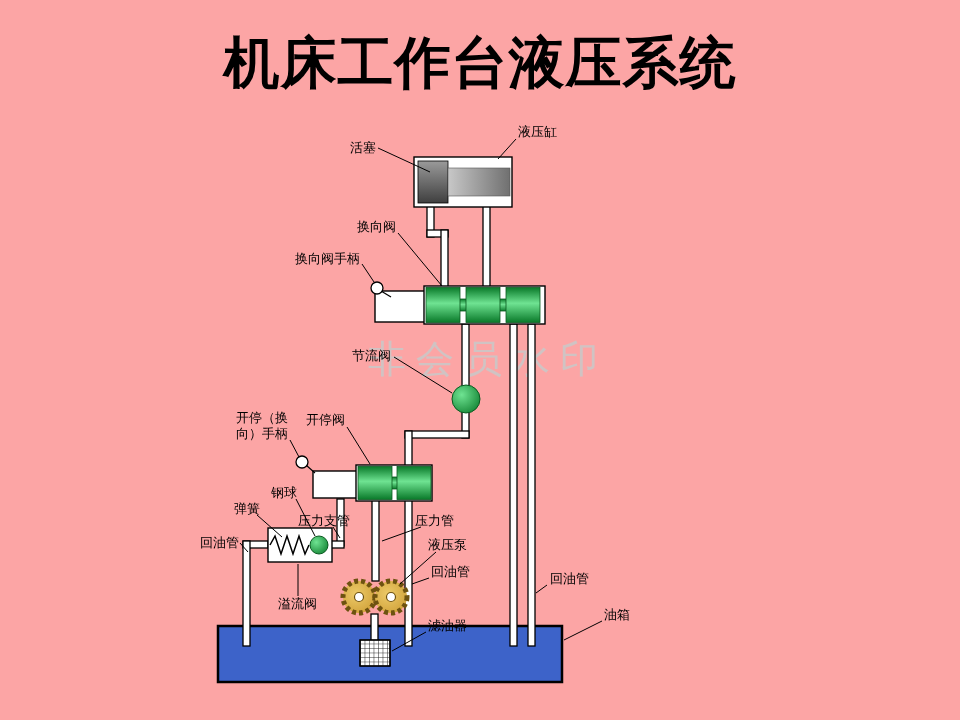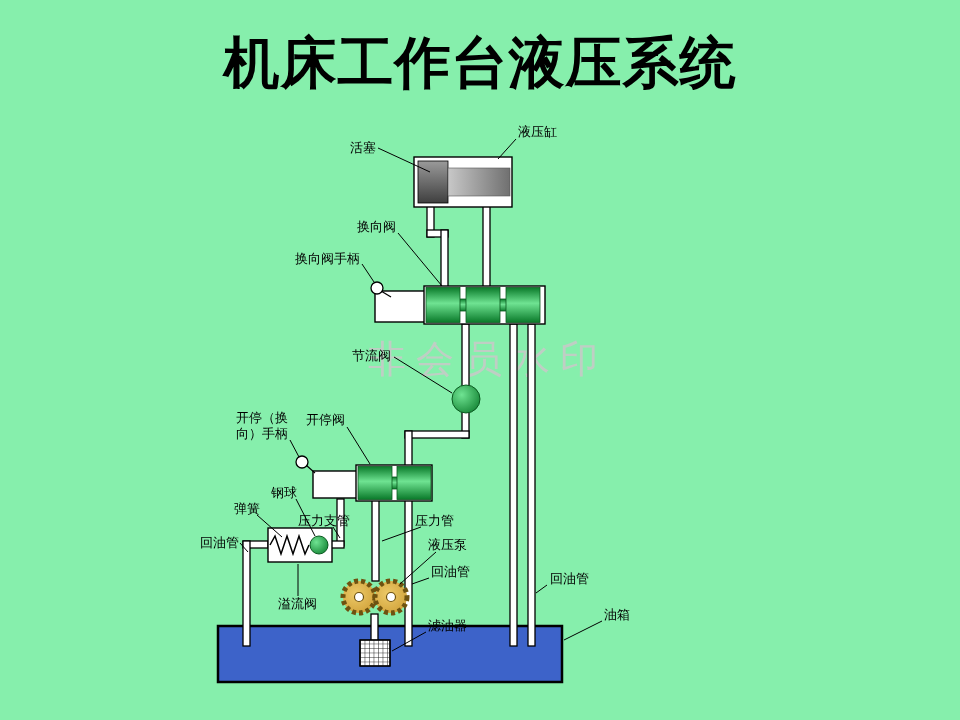--- a/index.html
+++ b/index.html
@@ -1,18 +1,18 @@
 <!DOCTYPE html>
 <html><head>
 <meta charset="utf-8">
 <style>
   html,body{margin:0;padding:0;background:#fff;}
   body{width:960px;height:720px;position:relative;overflow:hidden;
        font-family:"Liberation Serif","DejaVu Serif",serif;}
-  .slide{position:absolute;inset:0;background:#86efac;}
+  .slide{position:absolute;inset:0;background:#fca5a5;}
   .title{position:absolute;top:26px;left:0;width:100%;margin:0;text-align:center;
          font:bold 56px "Liberation Serif","DejaVu Serif",serif;color:#000;letter-spacing:1px;}
   svg{position:absolute;left:0;top:0;}
   .pipe{fill:#ffffff;stroke:#000;stroke-width:1.3;}
   .body-box{fill:#ffffff;stroke:#000;stroke-width:1.4;}
   .spool{fill:url(#gGreen);stroke:#0a5a20;stroke-width:.8;}
   .leader{stroke:#000;stroke-width:1;}
   .lbl{font:13px "Liberation Serif","DejaVu Serif",serif;fill:#000;}
   .watermark{font:38px "Liberation Serif","DejaVu Serif",serif;letter-spacing:10px;opacity:.85;}
 </style>

